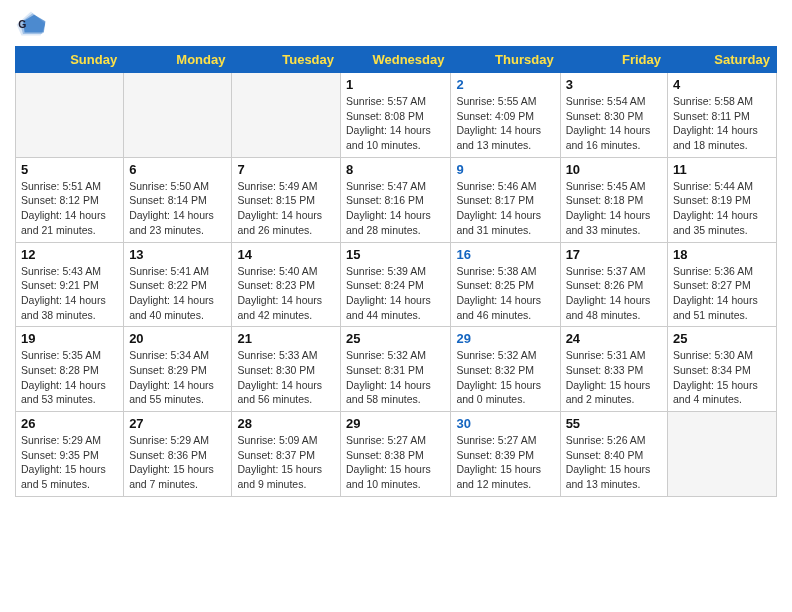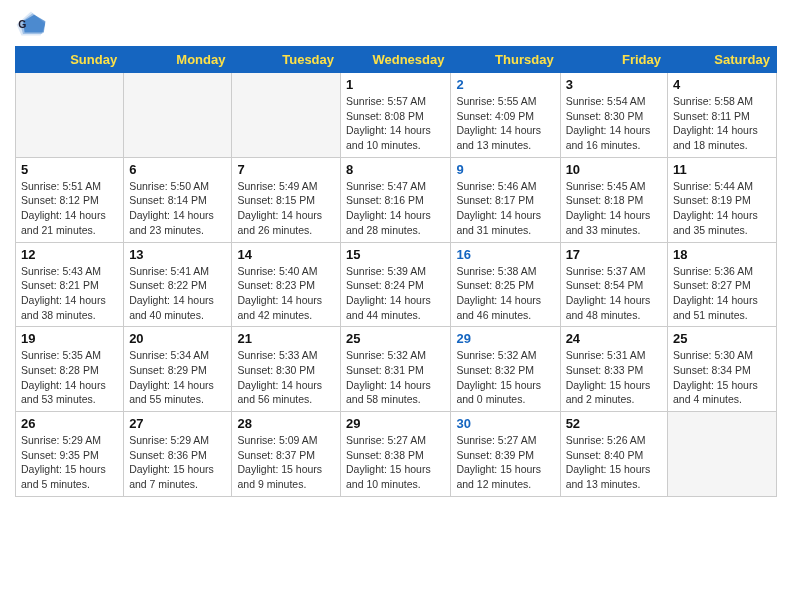--- a/index.html
+++ b/index.html
@@ -196,21 +196,21 @@
           <div class="cell-content">Sunrise: 5:44 AM
 Sunset: 8:19 PM
 Daylight: 14 hours
 and 35 minutes.</div>
         </td>
       </tr>
       <tr>
         <td>
           <span class="day-num">12</span>
           <div class="cell-content">Sunrise: 5:43 AM
-Sunset: 8:21 PM
+Sunset: 9:21 PM
 Daylight: 14 hours
 and 38 minutes.</div>
         </td>
         <td>
           <span class="day-num">13</span>
           <div class="cell-content">Sunrise: 5:41 AM
 Sunset: 8:22 PM
 Daylight: 14 hours
 and 40 minutes.</div>
         </td>
@@ -231,21 +231,21 @@
         <td>
           <span class="day-num thursday">16</span>
           <div class="cell-content">Sunrise: 5:38 AM
 Sunset: 8:25 PM
 Daylight: 14 hours
 and 46 minutes.</div>
         </td>
         <td>
           <span class="day-num">17</span>
           <div class="cell-content">Sunrise: 5:37 AM
-Sunset: 8:54 PM
+Sunset: 8:26 PM
 Daylight: 14 hours
 and 48 minutes.</div>
         </td>
         <td>
           <span class="day-num">18</span>
           <div class="cell-content">Sunrise: 5:36 AM
 Sunset: 8:27 PM
 Daylight: 14 hours
 and 51 minutes.</div>
         </td>
@@ -331,21 +331,21 @@
 and 10 minutes.</div>
         </td>
         <td>
           <span class="day-num thursday">30</span>
           <div class="cell-content">Sunrise: 5:27 AM
 Sunset: 8:39 PM
 Daylight: 15 hours
 and 12 minutes.</div>
         </td>
         <td>
-          <span class="day-num">52</span>
+          <span class="day-num">55</span>
           <div class="cell-content">Sunrise: 5:26 AM
 Sunset: 8:40 PM
 Daylight: 15 hours
 and 13 minutes.</div>
         </td>
         <td class="empty"></td>
       </tr>
     </tbody>
 </table>
 

